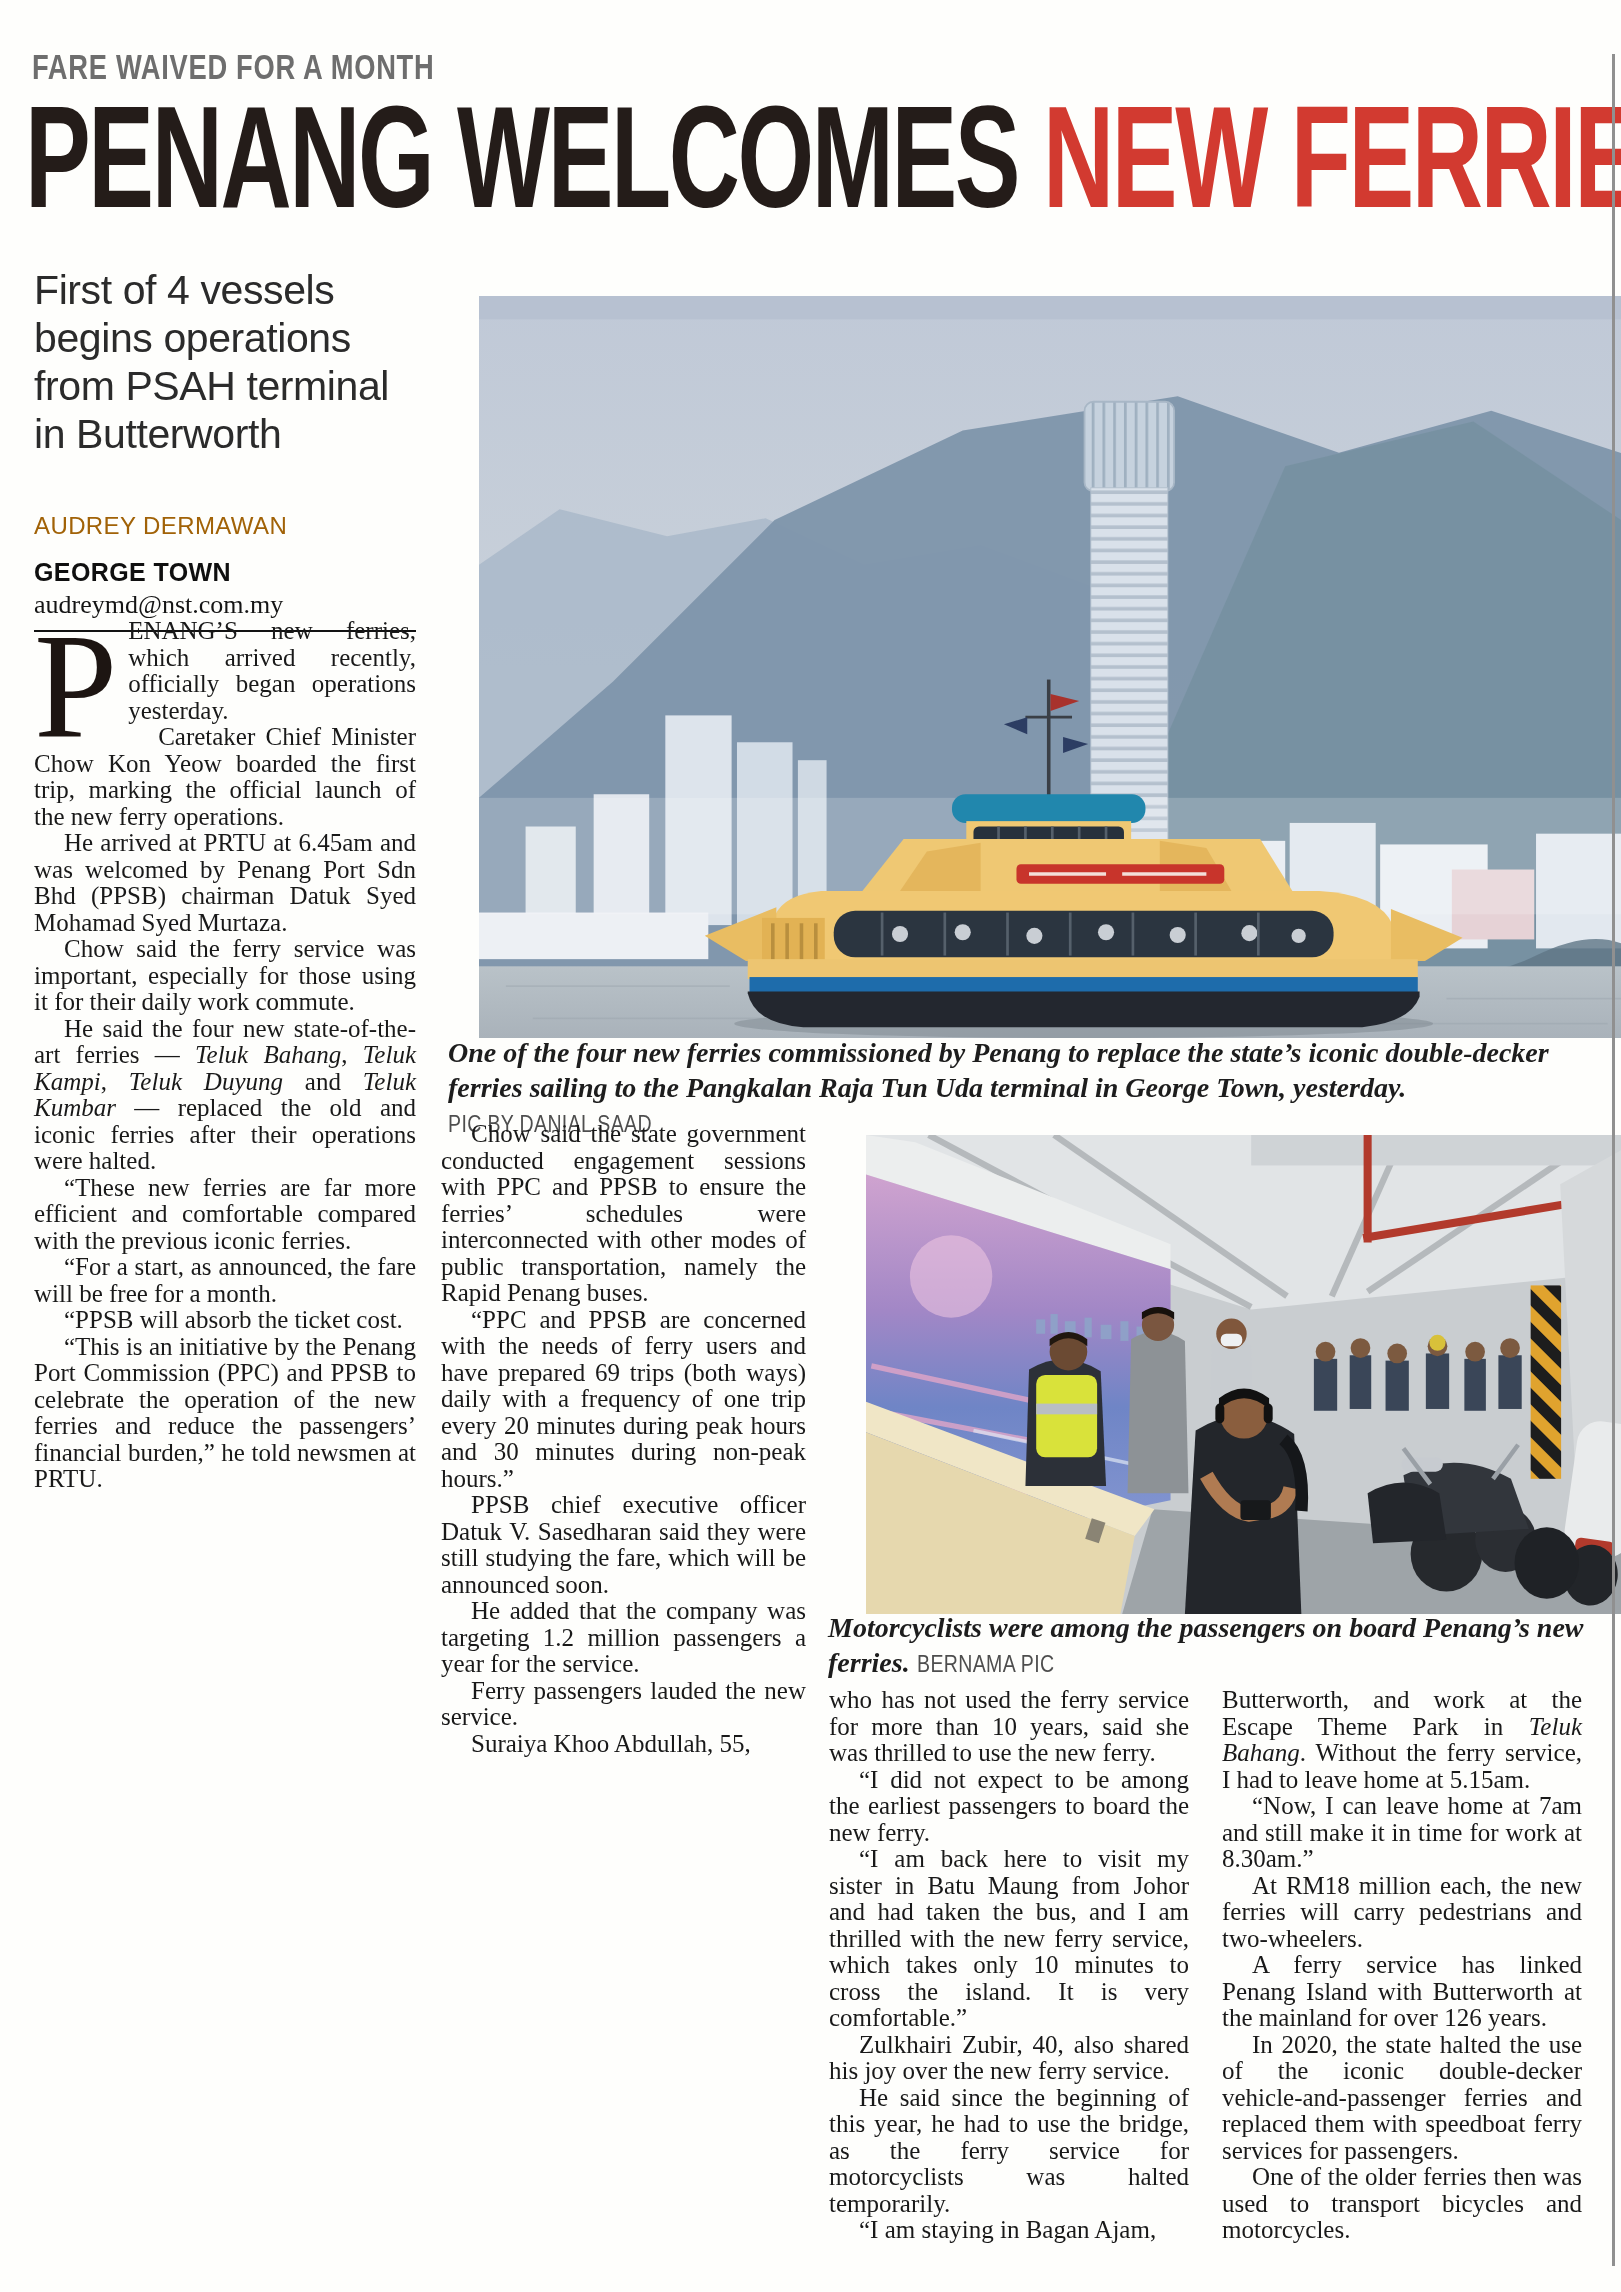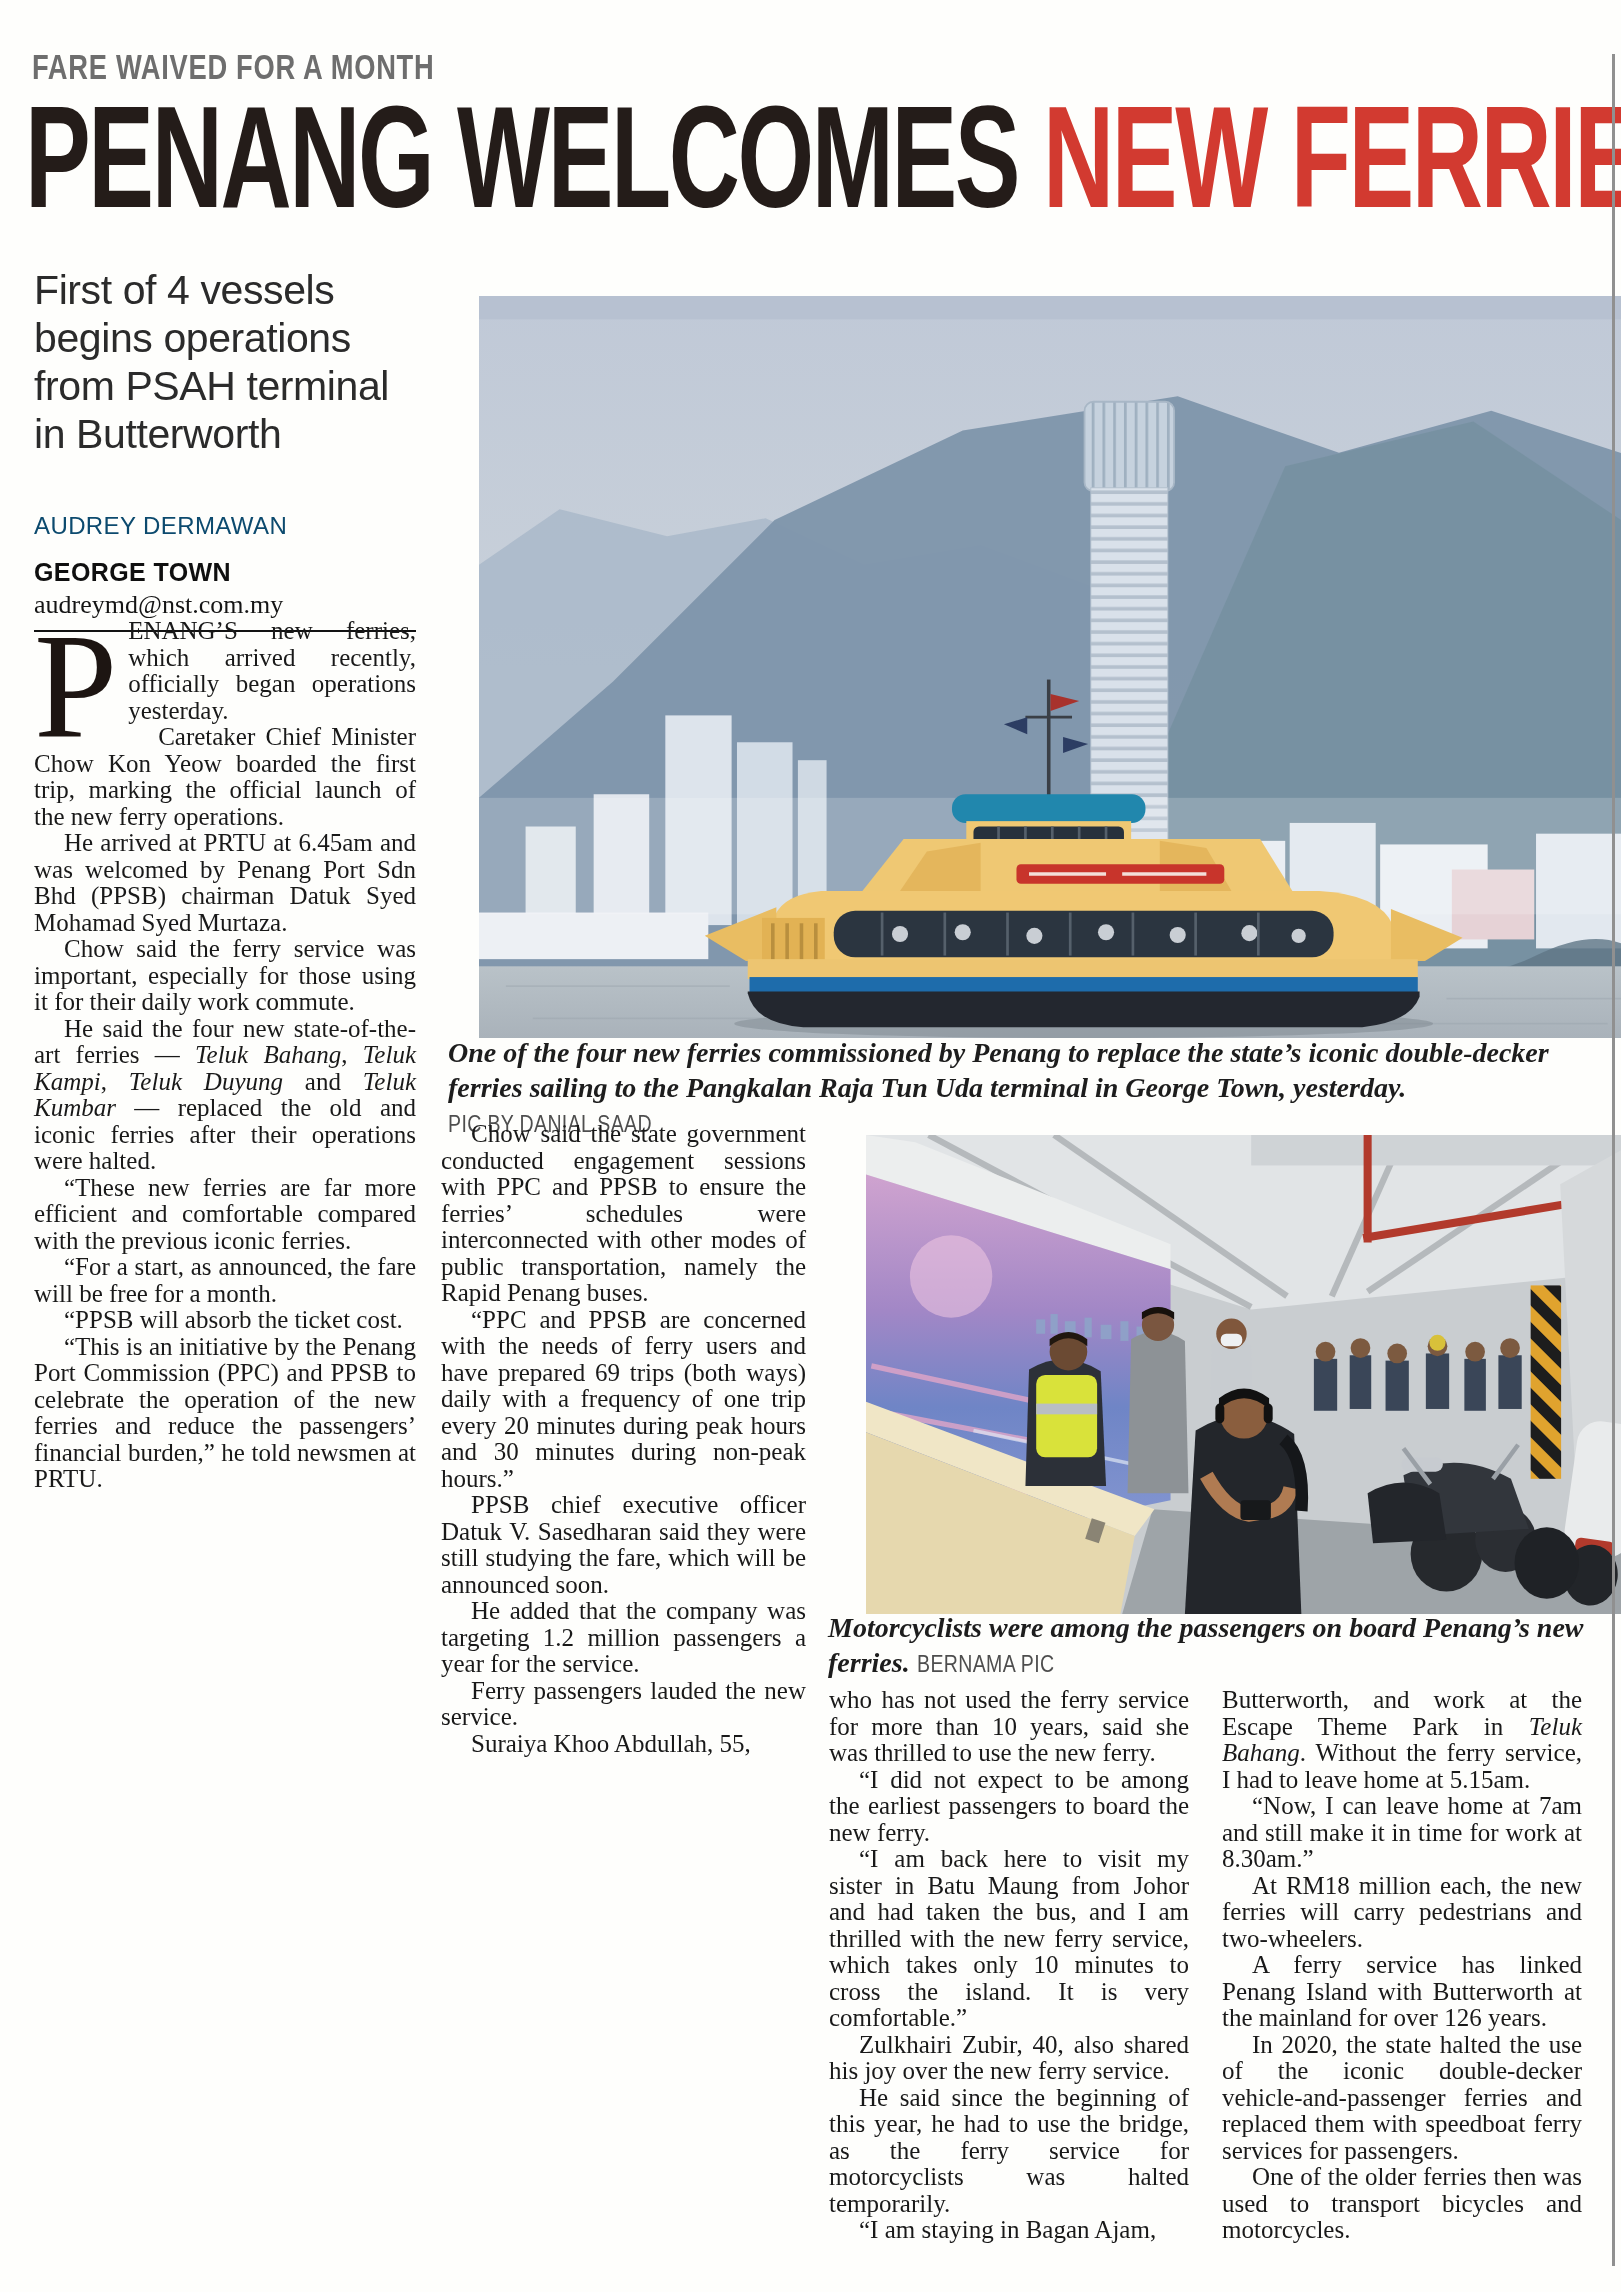--- a/index.html
+++ b/index.html
@@ -15,21 +15,21 @@
               font-family:"Liberation Sans", sans-serif; font-weight:700; font-size:145px;
               line-height:1.02; letter-spacing:-3.6px; color:#241c19; white-space:nowrap;
               transform:scaleX(0.68); transform-origin:0 0; }
   .headline .red { color:#d23a30; }
 
   .standfirst { position:absolute; left:34px; top:267px; width:389px; margin:0;
                 font-family:"Liberation Sans", sans-serif; font-weight:400; font-size:41px;
                 line-height:1.17; letter-spacing:-0.4px; color:#2b2b2b; }
 
   .byline { position:absolute; left:34px; top:512px; width:382px; }
-  .byline-author { font-family:"Liberation Sans", sans-serif; font-size:24px; color:#0c4a6e; letter-spacing:0.4px; }
+  .byline-author { font-family:"Liberation Sans", sans-serif; font-size:24px; color:#a16207; letter-spacing:0.4px; }
   .byline-loc    { font-family:"Liberation Sans", sans-serif; font-size:25px; font-weight:700; color:#0f0f0f; letter-spacing:0.4px; margin-top:18px; }
   .byline-email  { font-size:26px; color:#141414; margin-top:2.7px; }
   .byline-rule   { border-bottom:2.7px solid #121212; margin-top:10.7px; }
 
   .body-col { position:absolute; font-size:25px; line-height:26.5px; text-align:justify;
               color:#191919; }
   .body-col p { margin:0; text-indent:30px; hyphens:auto; -webkit-hyphens:auto; }
   .body-col p.noindent { text-indent:0; }
   #col1 { left:34px;   top:618px;  width:382px; }
   #col2 { left:441px;  top:1121px; width:365px; }

